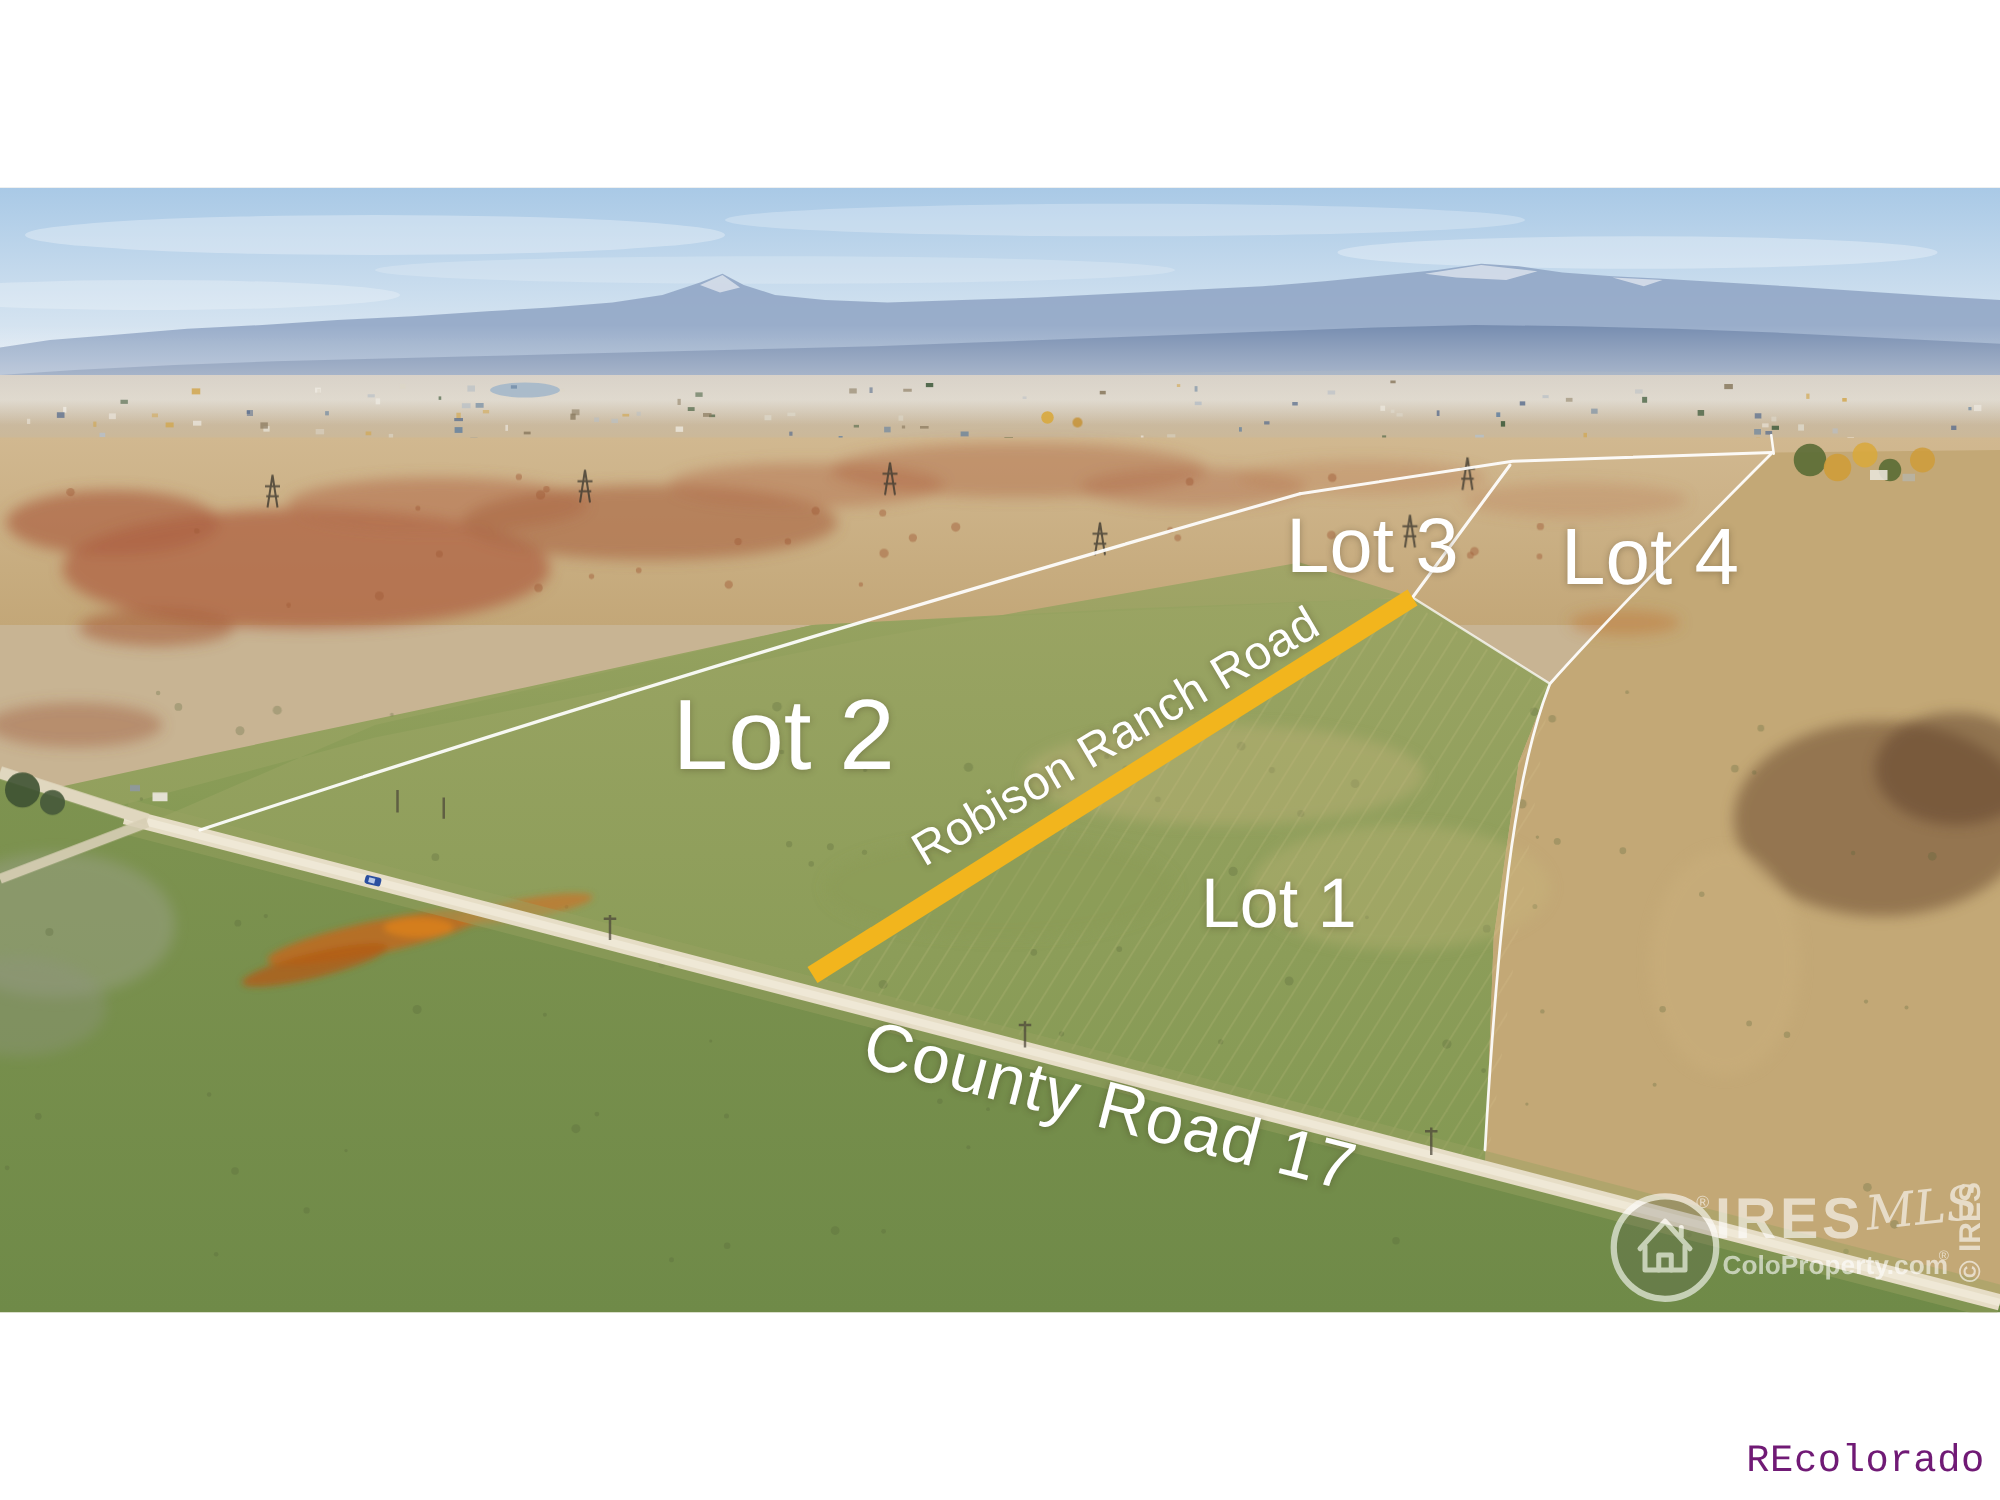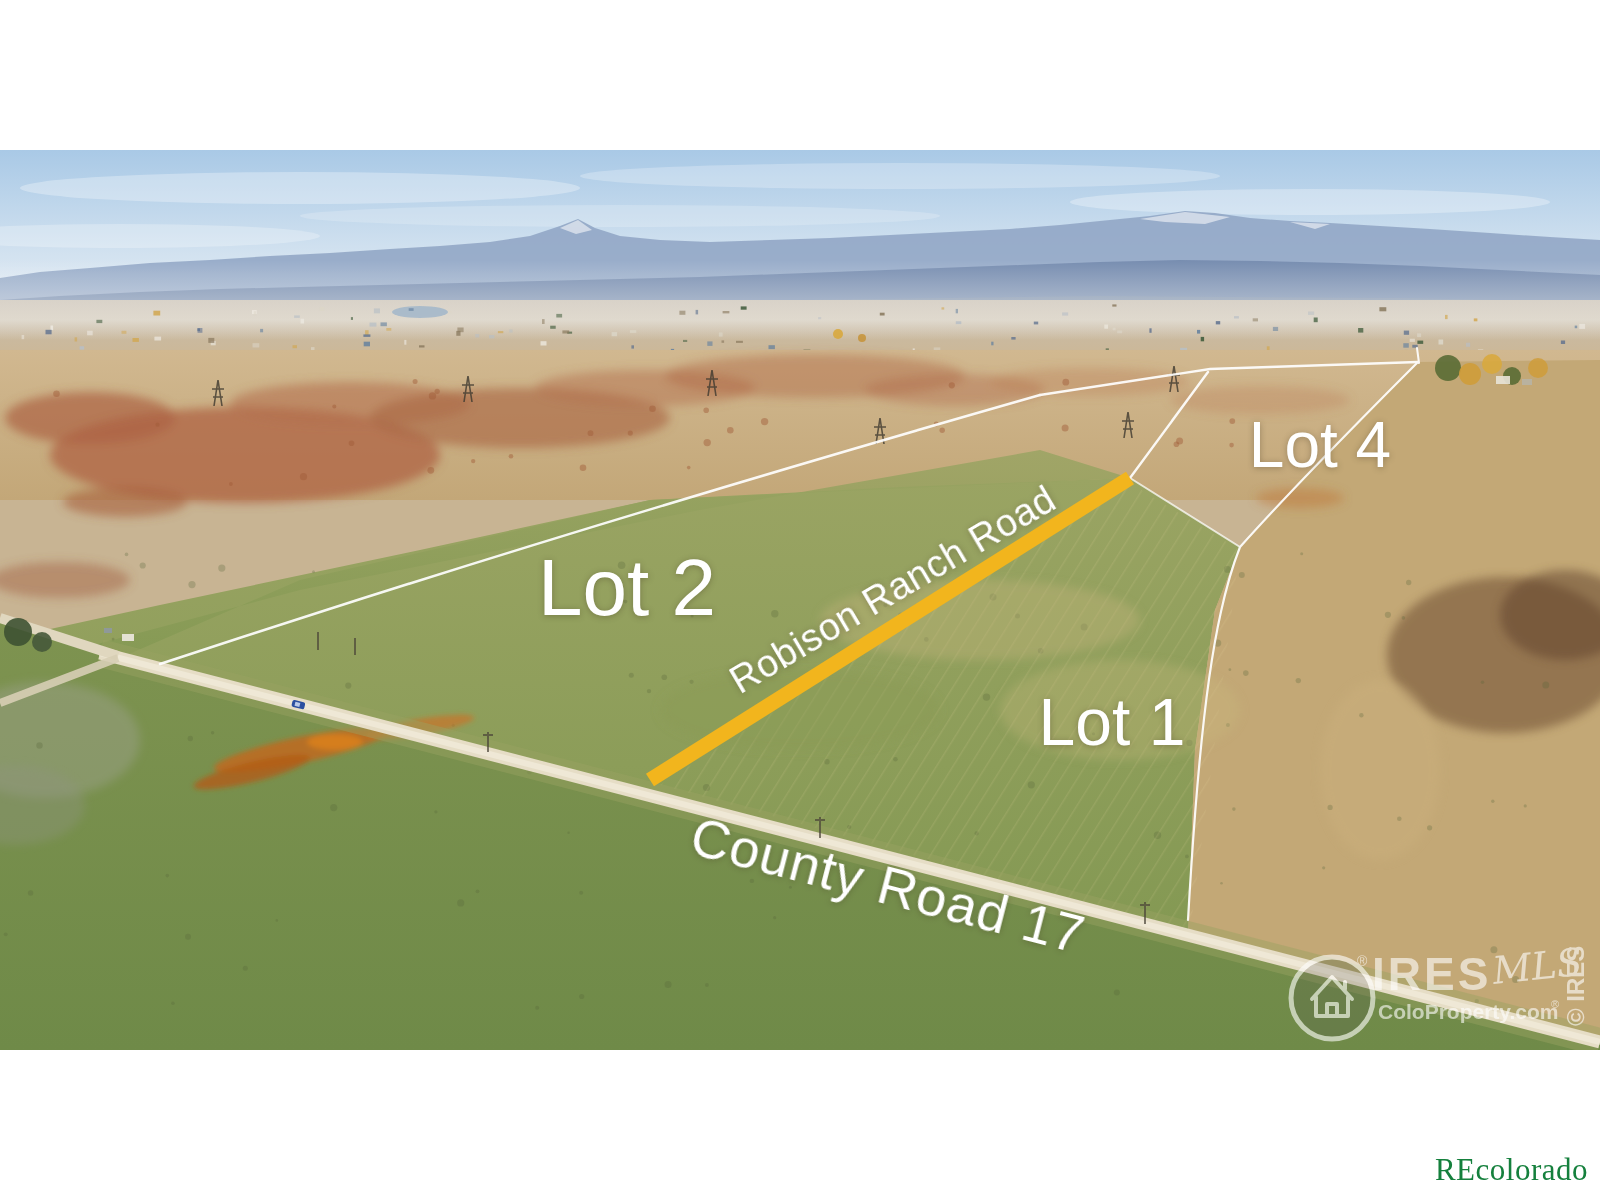--- a/index.html
+++ b/index.html
@@ -5,29 +5,29 @@
   html,body{margin:0;padding:0;background:#ffffff;}
   .canvas{position:relative;width:1600px;height:1200px;background:#ffffff;overflow:hidden;
           font-family:"Liberation Sans",sans-serif;}
   .photo{position:absolute;left:0;top:150px;width:1600px;height:900px;overflow:hidden;}
   .photo svg{position:absolute;left:0;top:0;}
   .maplabel{position:absolute;color:#ffffff;white-space:nowrap;
             transform:translate(-50%,-50%);
             text-shadow:0 1px 6px rgba(60,50,30,.35);
             font-family:"Liberation Sans",sans-serif;}
   .lbl-lot2{left:627px;top:438px;font-size:80px;}
-  .lbl-lot1{left:1112px;top:572px;font-size:66px;}
+  .lbl-lot1{left:1023px;top:572px;font-size:56px;}
   .lbl-lot3{left:1098px;top:287px;font-size:62px;}
   .lbl-lot4{left:1320px;top:295px;font-size:64px;}
   .lbl-robison{left:893px;top:440px;font-size:38px;letter-spacing:.5px;
                transform:translate(-50%,-50%) rotate(-30.5deg);}
   .lbl-county{left:888px;top:735px;font-size:54px;letter-spacing:1px;
               transform:translate(-50%,-50%) rotate(14.5deg);}
-  .recolorado{position:absolute;right:12px;top:1152px;font-size:31px;color:#15803d;
-              letter-spacing:.5px;font-family:Liberation Serif, serif;}
+  .recolorado{position:absolute;right:12px;top:1152px;font-size:31px;color:#701a75;
+              letter-spacing:.5px;font-family:Liberation Mono, monospace;}
 </style>
 </head>
 <body>
 
 <div class="canvas">
   <div class="photo">
 
     <svg width="1600" height="900" viewBox="0 0 1600 900">
       <defs>
         <linearGradient id="sky" x1="0" y1="0" x2="0" y2="1">
@@ -450,19 +450,20 @@
         <text x="1372" y="840" font-size="46" font-weight="bold" letter-spacing="3">IRES</text>
         <text x="1494" y="834" font-size="38" font-style="italic" font-family="DejaVu Serif, serif" transform="rotate(-6 1494 834)">MLS</text>
         <text x="1378" y="869" font-size="21" font-weight="bold">ColoProperty.com</text>
         <text x="1551" y="858" font-size="11">®</text>
         <text x="1584" y="876" font-size="24" font-weight="bold" transform="rotate(-90 1584 876)">© IRES</text>
       </g>
     </svg>
 
     <div class="maplabel lbl-lot2">Lot 2</div>
     <div class="maplabel lbl-lot1">Lot 1</div>
+    <div class="maplabel lbl-lot3">Lot 3</div>
     <div class="maplabel lbl-lot4">Lot 4</div>
     <div class="maplabel lbl-robison">Robison Ranch Road</div>
     <div class="maplabel lbl-county">County Road 17</div>
   </div>
 
   <div class="recolorado">REcolorado</div>
 </div>
 
 </body></html>

